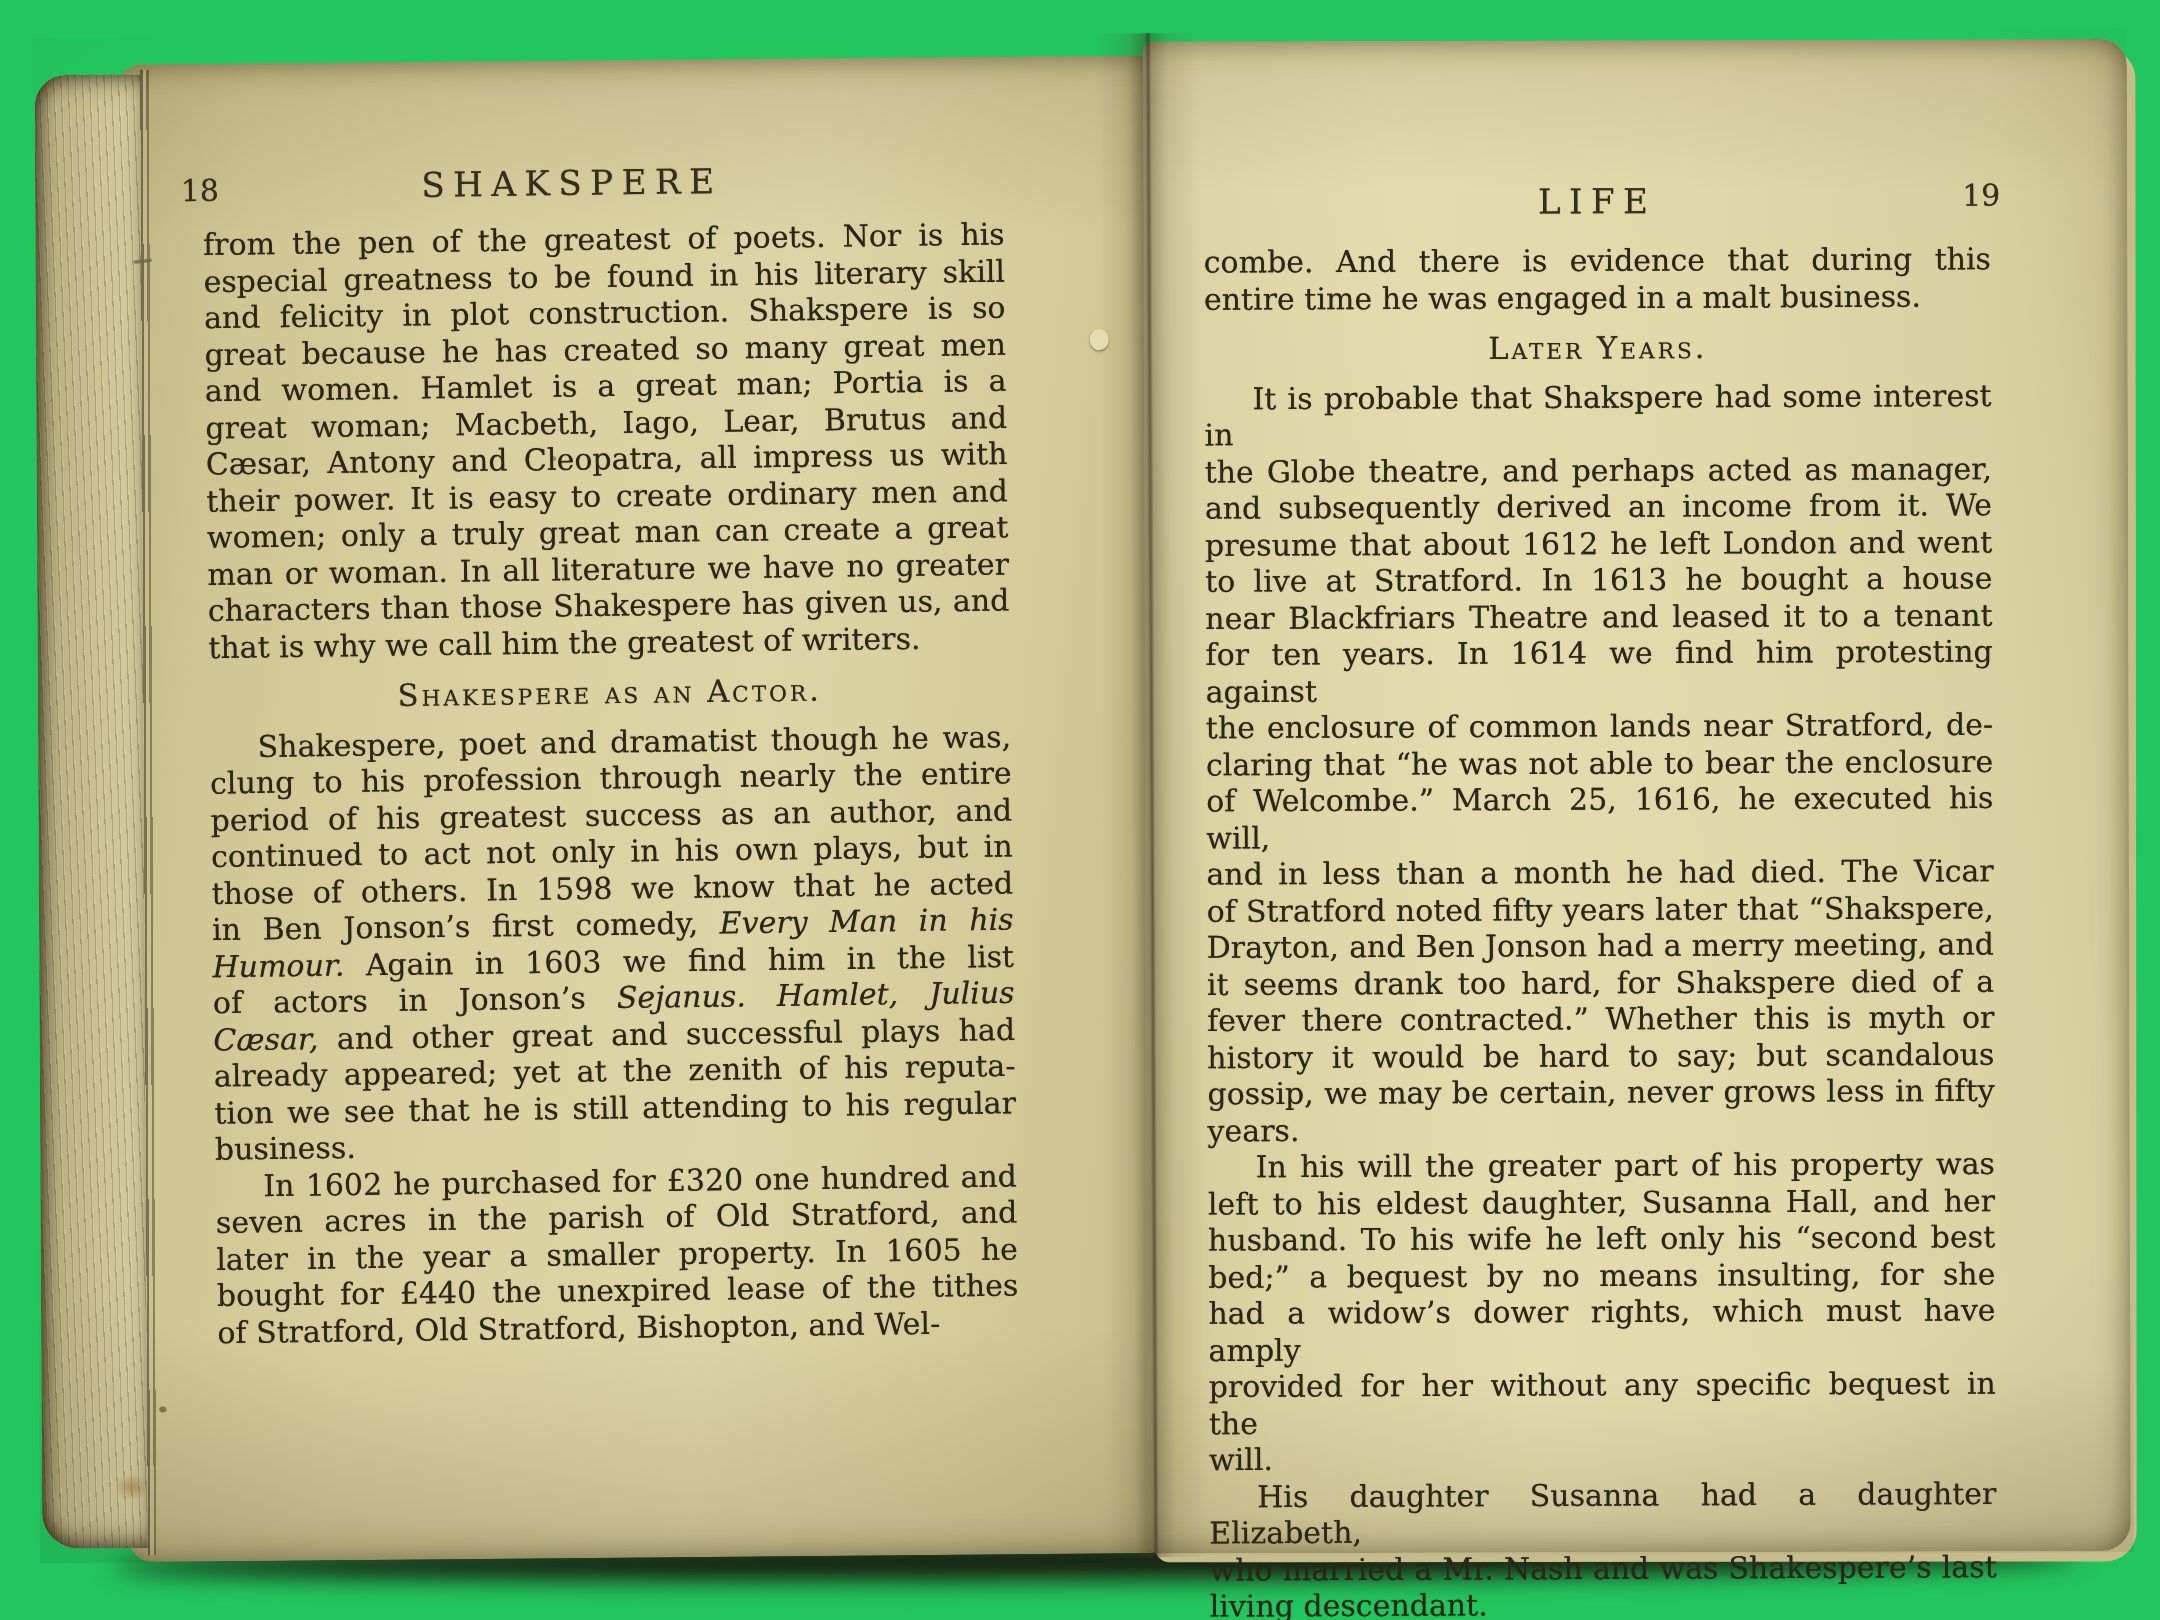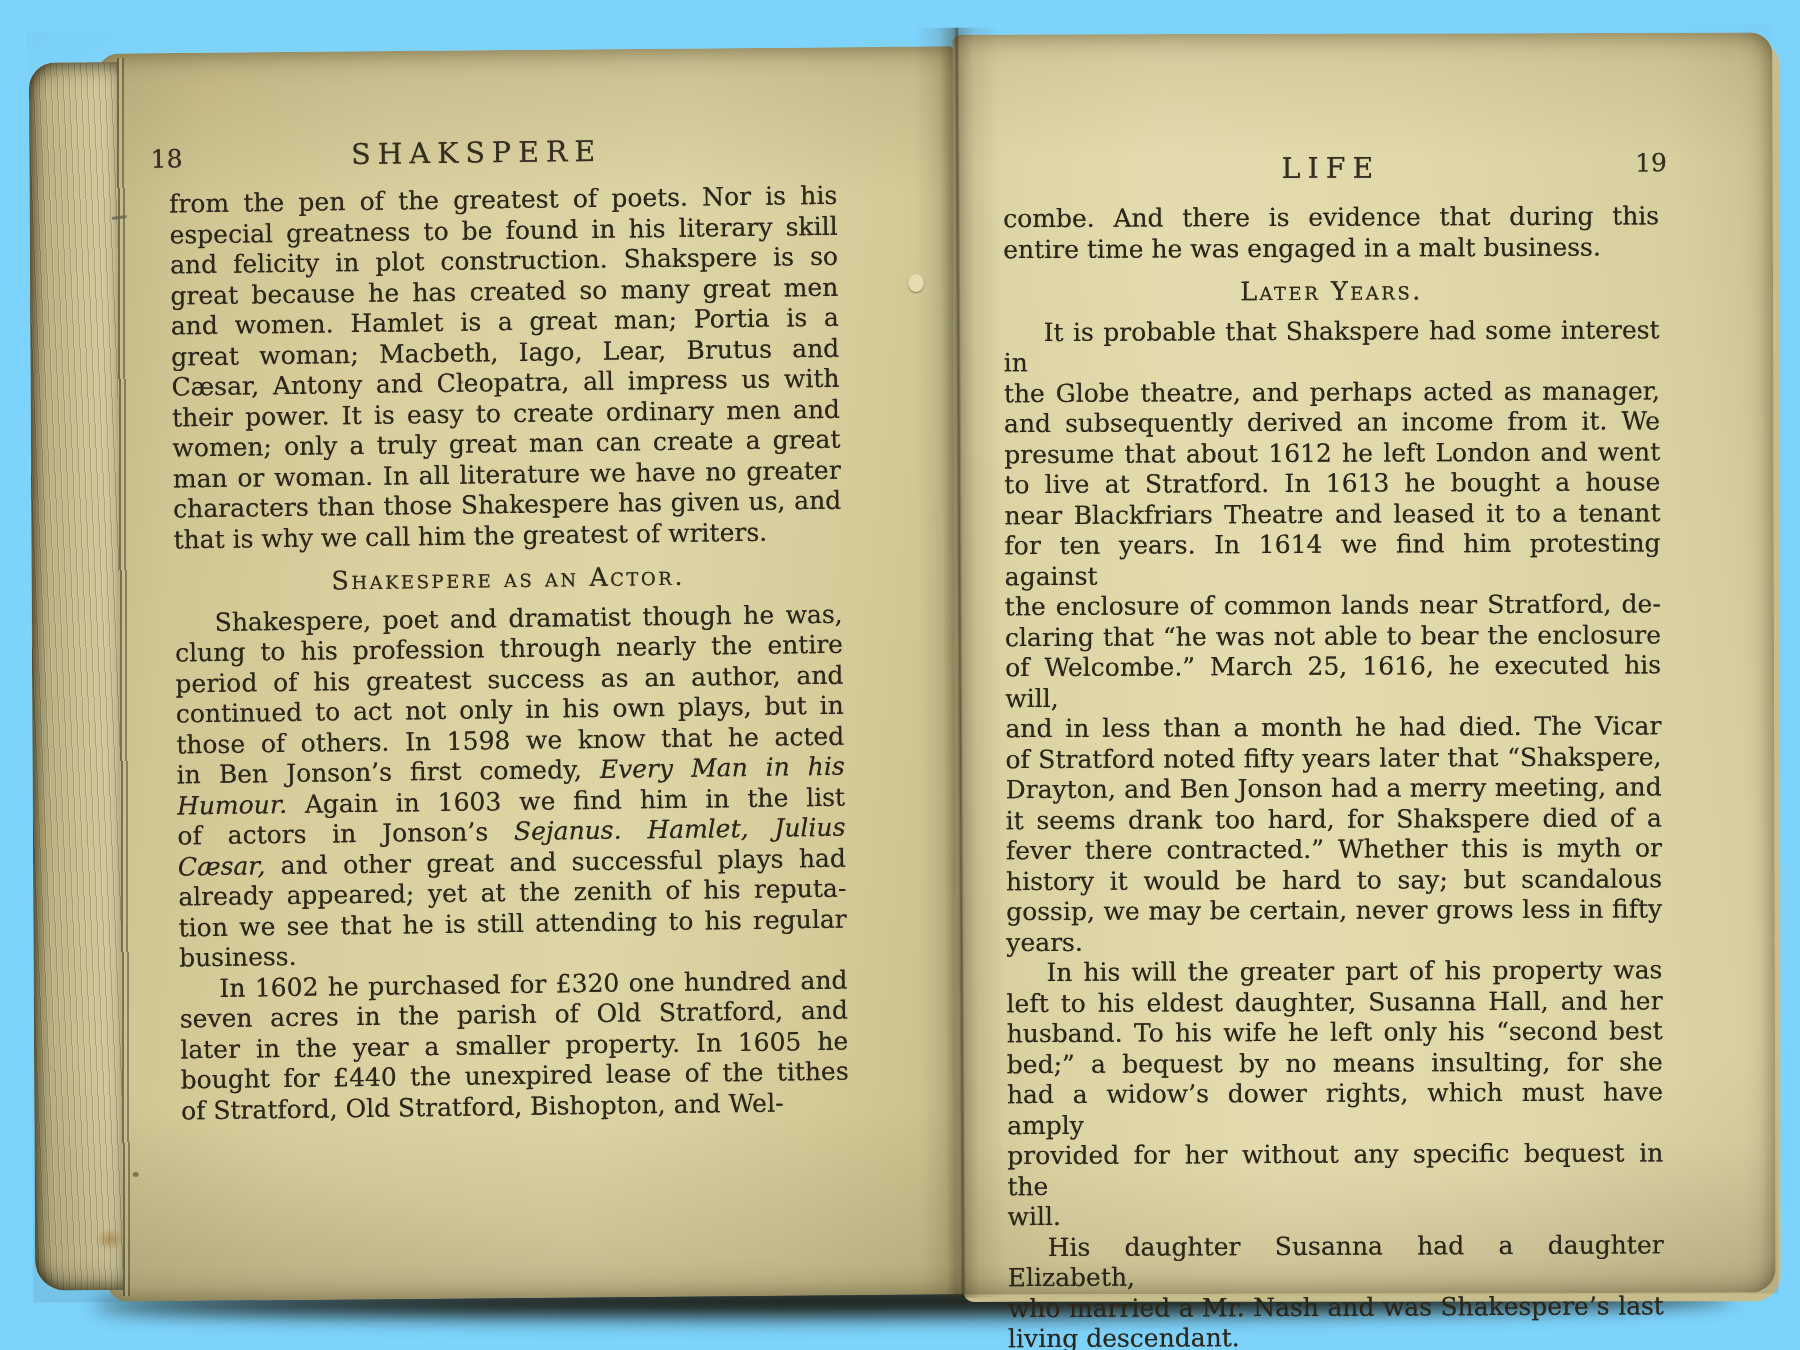--- a/index.html
+++ b/index.html
@@ -1,17 +1,17 @@
 <!DOCTYPE html>
 <html><head>
 <meta charset="utf-8">
 <style>
   html,body{margin:0;padding:0;background:#000;}
   .photo{
-    position:relative;width:1800px;height:1350px;background:#7dd3fc;overflow:hidden;
+    position:relative;width:1800px;height:1350px;background:#22c55e;overflow:hidden;
     font-family:"DejaVu Serif","Liberation Serif",serif;
   }
   .book{position:absolute;left:30px;top:28px;width:1745px;height:1270px;transform:rotate(-0.3deg);}
   .under-shadow{
     position:absolute;left:60px;bottom:-18px;width:1640px;height:30px;
     background:#171309;filter:blur(10px);border-radius:50%;
   }
   .under-page{
     position:absolute;left:932px;top:16px;width:818px;height:1260px;
     background:#c7bd8c;border-radius:10px 24px 26px 12px;transform:rotate(0.25deg);

